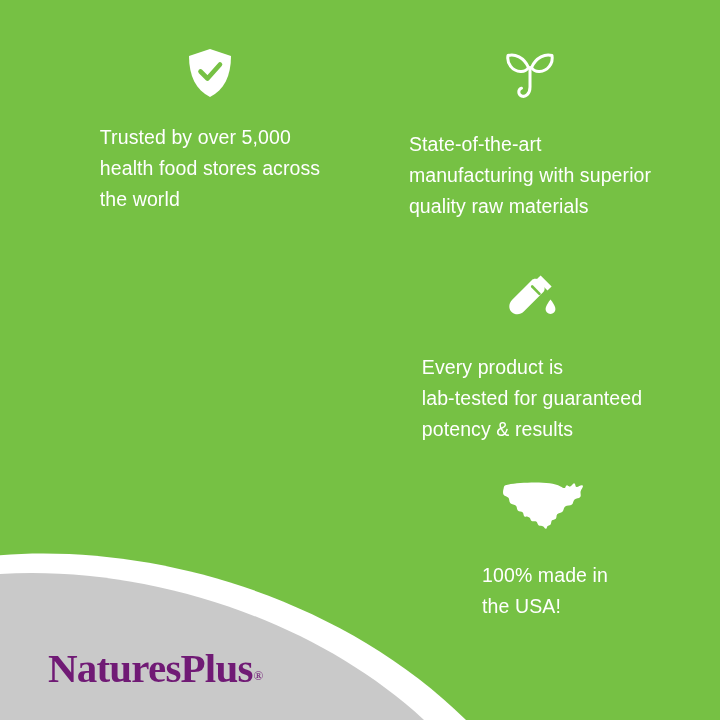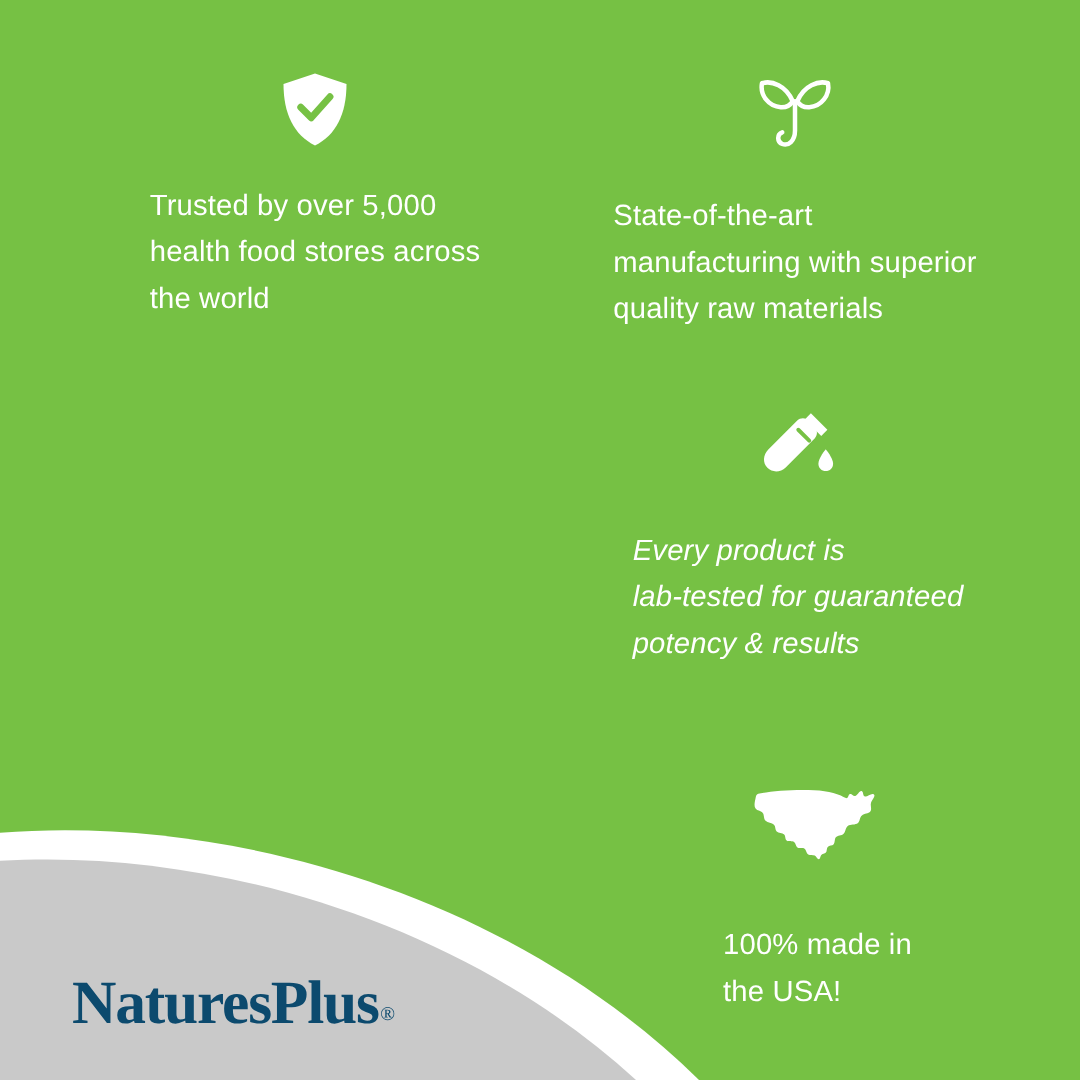--- a/index.html
+++ b/index.html
@@ -46,39 +46,39 @@
   #feat-trusted      { left: 30px;  top: 48px;  width: 360px; }
   #feat-trusted .feature-text { margin-top: 24px; }
 
   #feat-state        { left: 355px; top: 45px;  width: 350px; }
   #feat-state .feature-text { margin-top: 26px; }
 
   #feat-experience   { left: 22px;  top: 266px; width: 370px; }
   #feat-experience .feature-text { margin-top: 22px; }
 
   #feat-lab          { left: 357px; top: 272px; width: 350px; }
-  #feat-lab .feature-text { margin-top: 28px; font-style: italic; }
+  #feat-lab .feature-text { margin-top: 28px; }
 
-  #feat-usa          { left: 385px; top: 524px; width: 320px; gap: 11px; }
+  #feat-usa          { left: 385px; top: 480px; width: 320px; }
   #feat-usa .feature-text { margin-top: 30px; }
 
   
   #footer-curve {
     position: absolute;
     left: 0;
     top: 0;
     width: 720px;
     height: 720px;
     pointer-events: none;
   }
   #brand-logo {
     position: absolute;
     left: 48px;
     top: 648px;
-    color: #0c4a6e;
+    color: #701a75;
     font-family: "Liberation Serif", serif;
     font-size: 41px;
     font-weight: 700;
     letter-spacing: -0.8px;
     line-height: 1;
     white-space: nowrap;
   }
   #brand-logo .reg {
     font-size: 13px;
     vertical-align: baseline;

